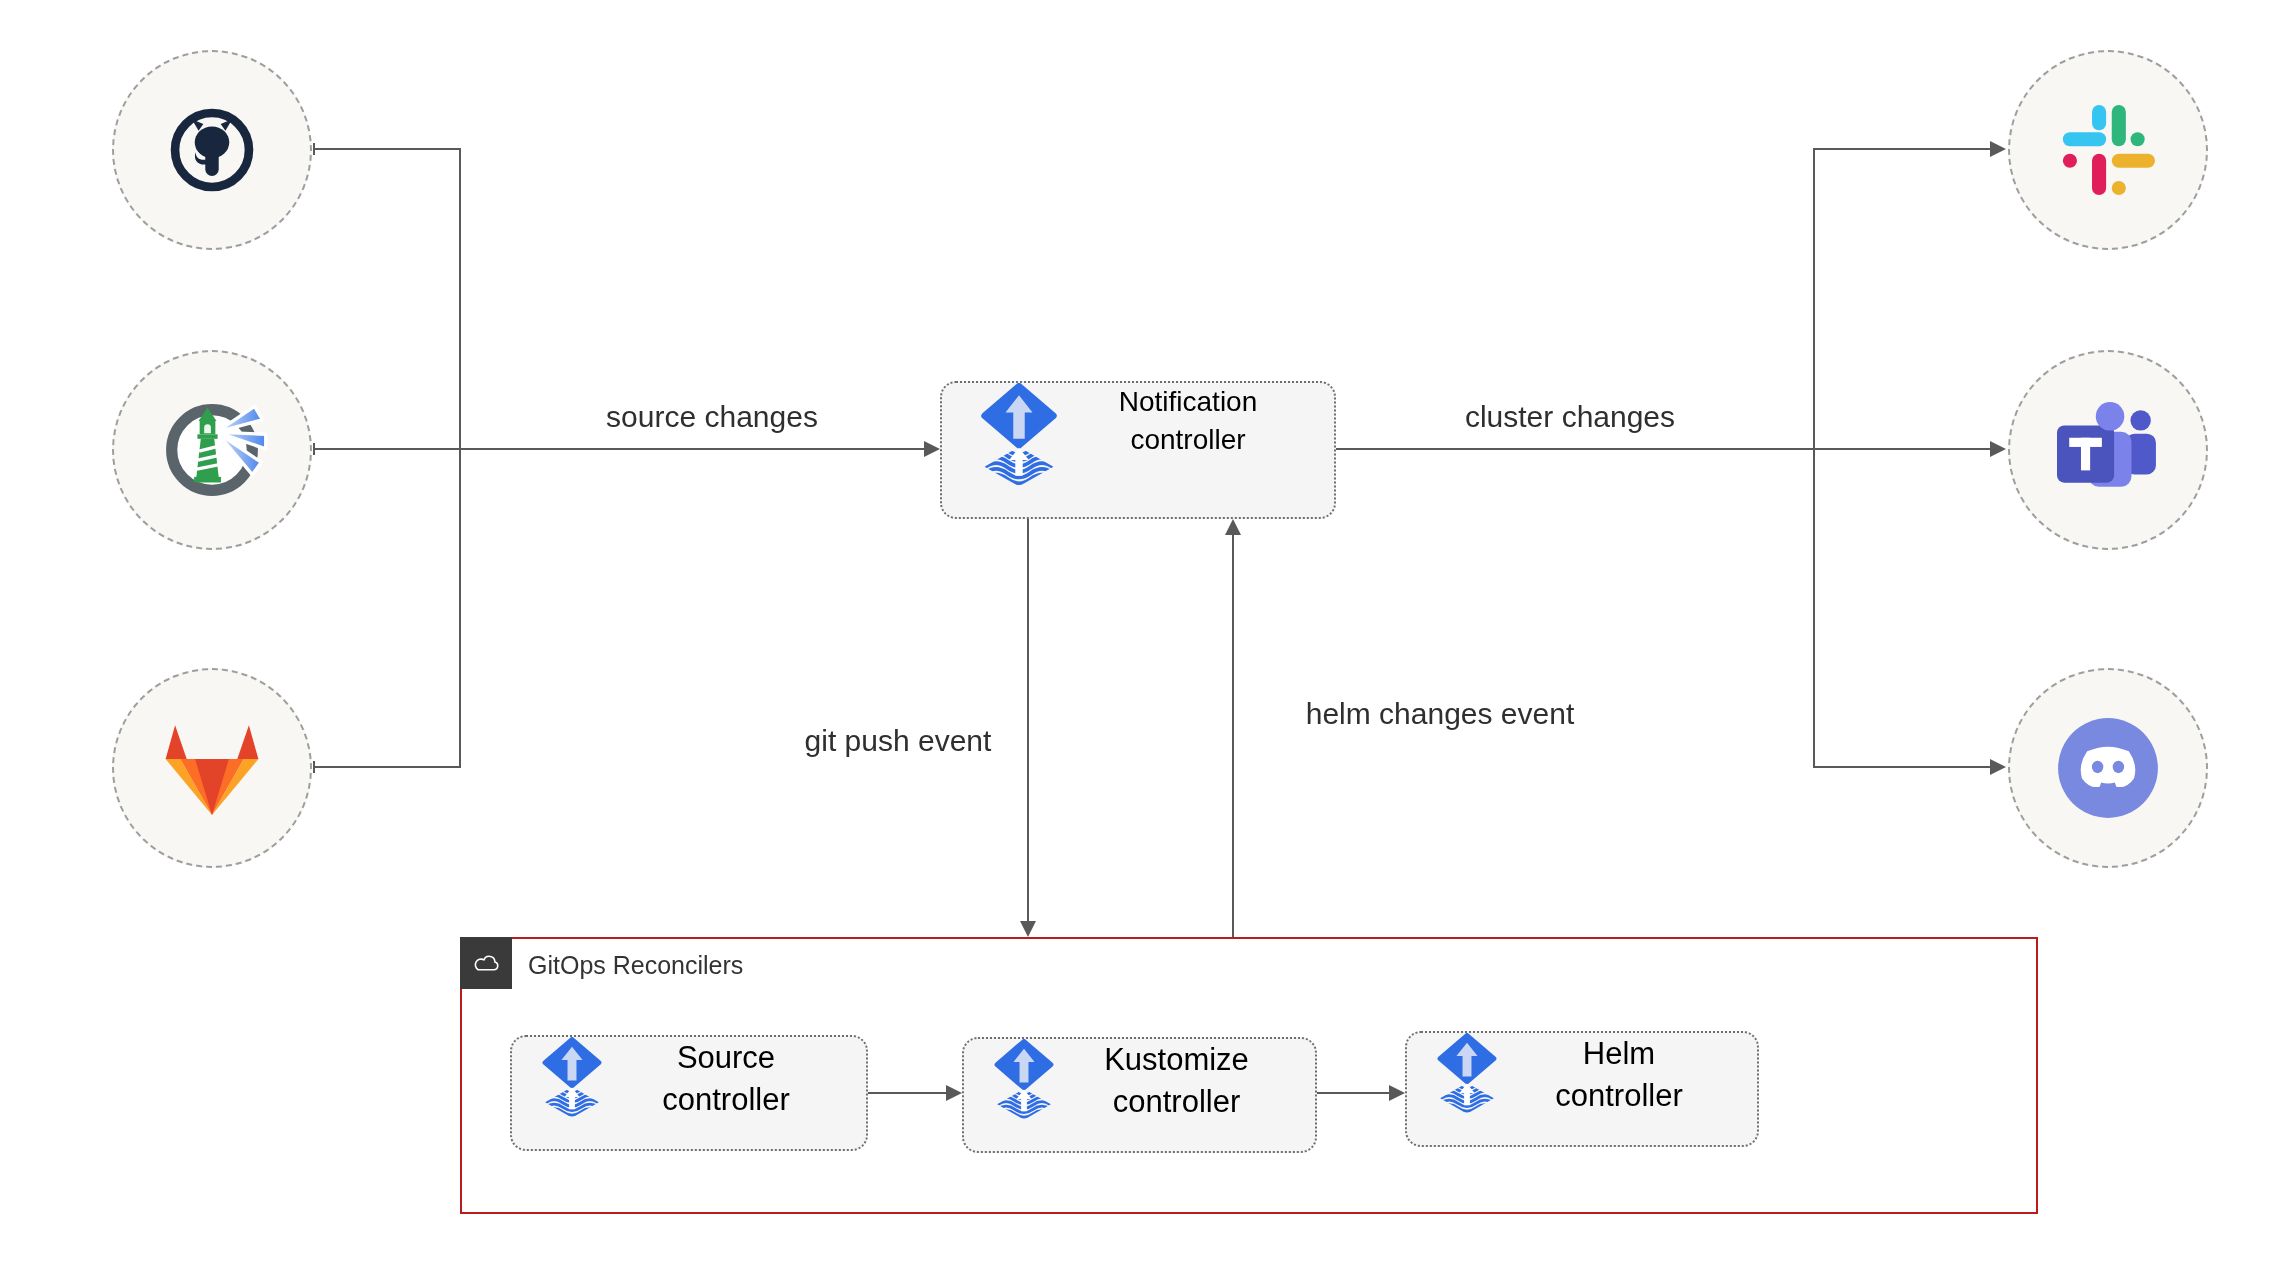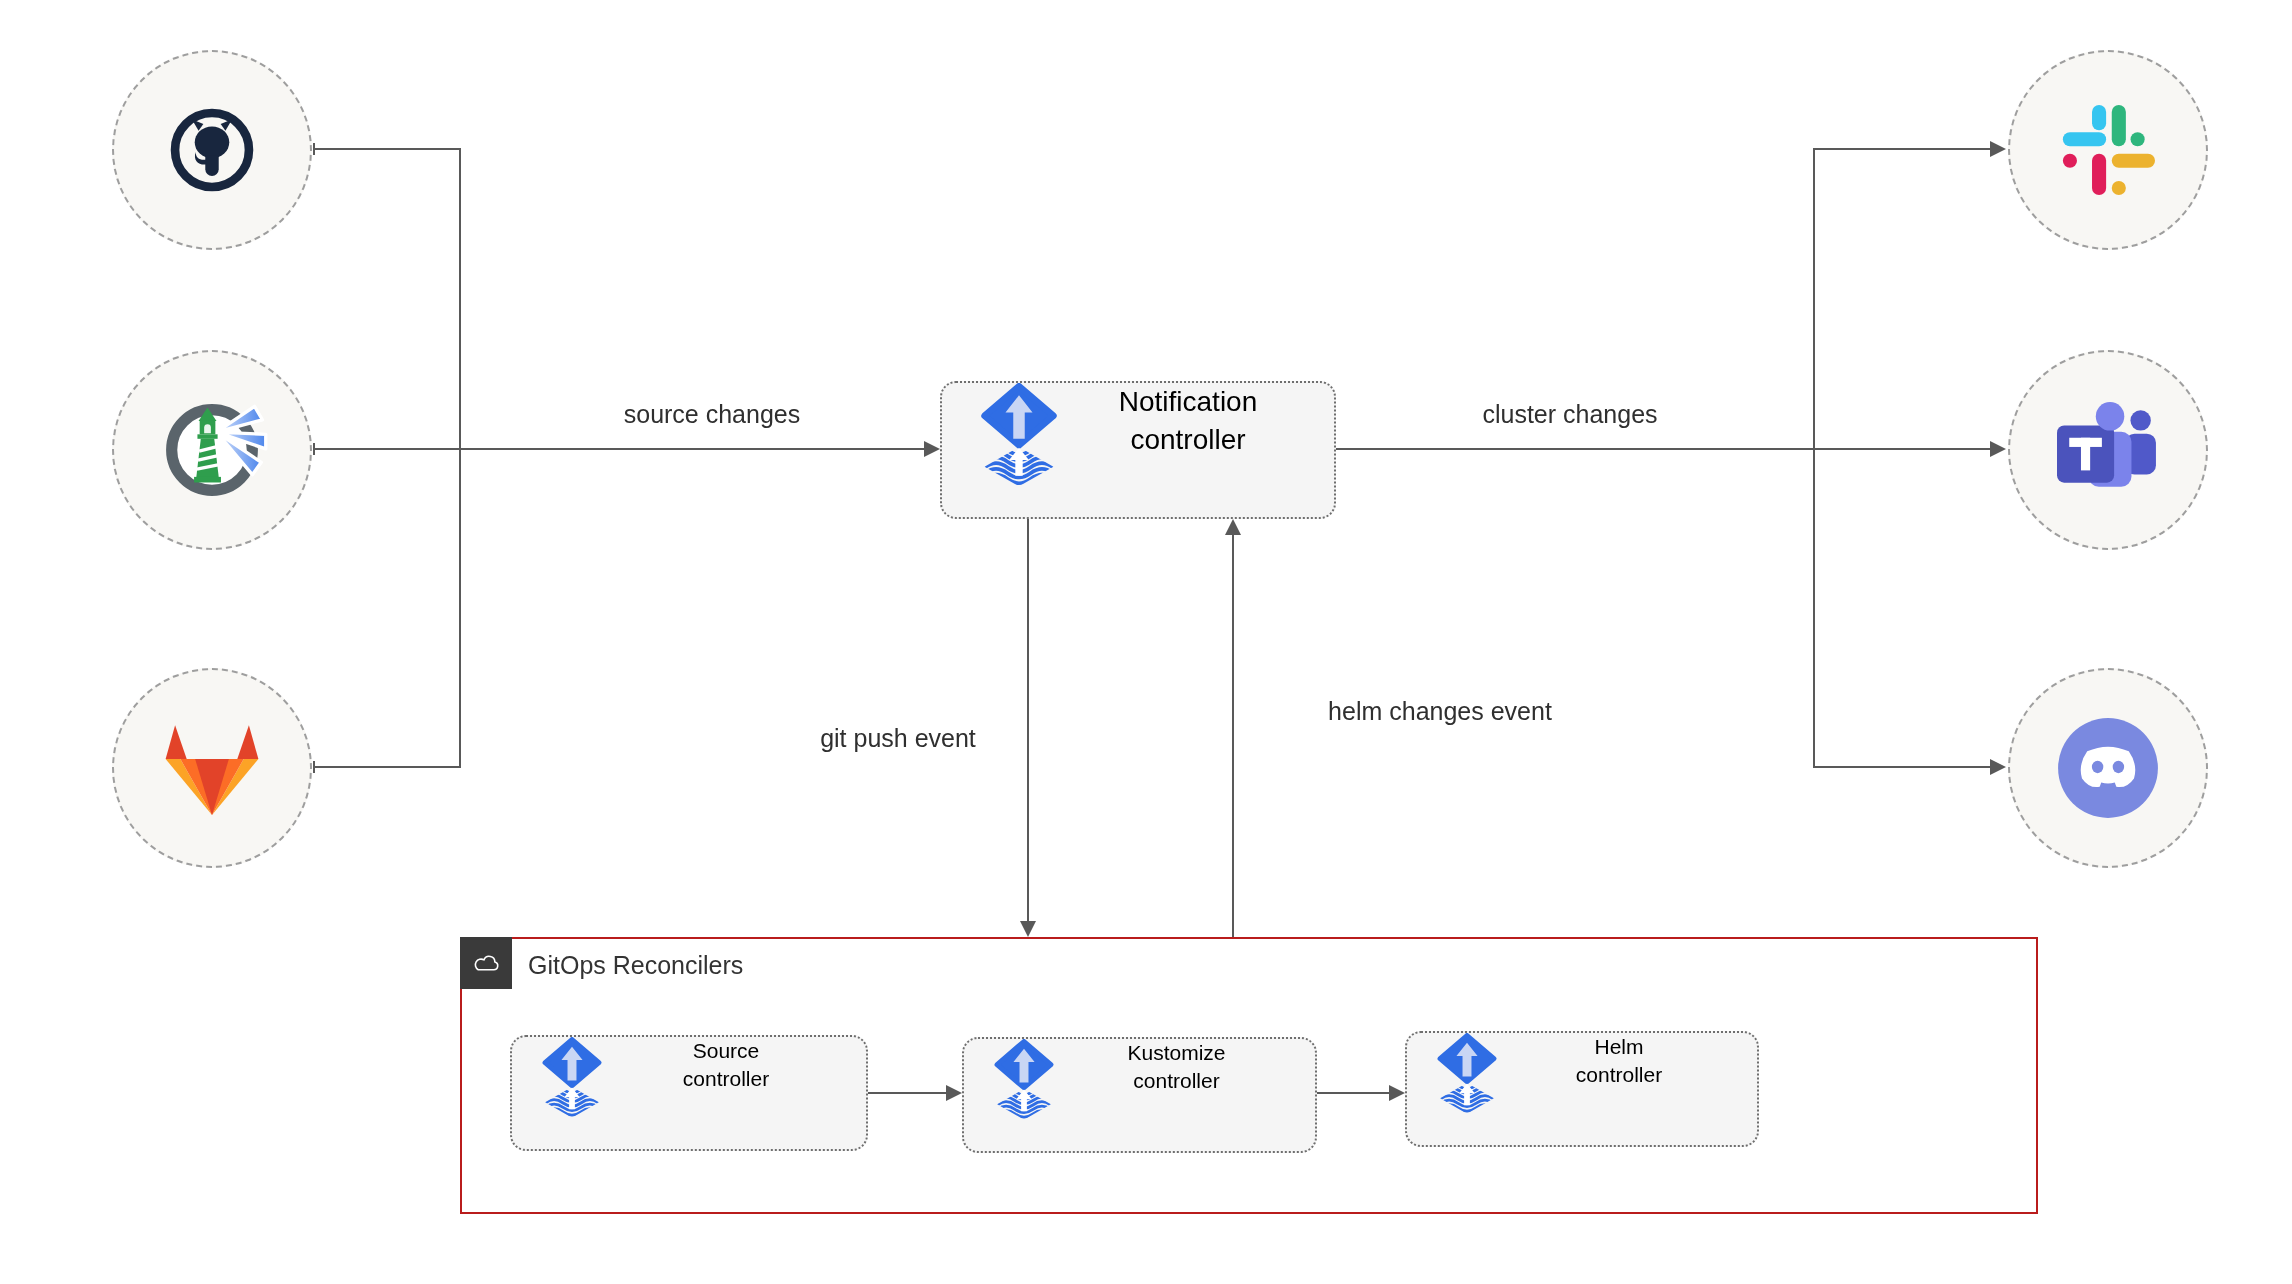--- a/index.html
+++ b/index.html
@@ -9,33 +9,33 @@
   
   .circle-node { position:absolute; width:200px; height:200px; border-radius:50%;
     background:#f8f7f4; border:2px dashed #9e9e9e;
     display:flex; align-items:center; justify-content:center; }
 
   
   .ctrl-box { position:absolute; background:#f5f5f5; border:2px dotted #6e6e6e;
     border-radius:16px; display:flex; align-items:flex-start; }
   .ctrl-label { flex:1; text-align:center; color:#000; line-height:1.35; padding-right:18px; }
   .ctrl-label.big { font-size:28px; }
-  .ctrl-label.small { font-size:21px; }
+  .ctrl-label.small { font-size:31px; }
 
   
   .hline { position:absolute; height:2px; background:#595959; }
   .vline { position:absolute; width:2px; background:#595959; }
   .tick  { position:absolute; width:2px; height:12px; background:#595959; }
   .arrow-r { position:absolute; width:0; height:0;
     border-top:8px solid transparent; border-bottom:8px solid transparent; border-left:16px solid #595959; }
   .arrow-d { position:absolute; width:0; height:0;
     border-left:8px solid transparent; border-right:8px solid transparent; border-top:16px solid #595959; }
   .arrow-u { position:absolute; width:0; height:0;
     border-left:8px solid transparent; border-right:8px solid transparent; border-bottom:16px solid #595959; }
-  .edge-label { position:absolute; width:300px; font-size:25px; color:#2f2f2f; text-align:center; }
+  .edge-label { position:absolute; width:300px; font-size:30px; color:#2f2f2f; text-align:center; }
 
   
   .gitops-box { position:absolute; left:460px; top:937px; width:1578px; height:277px;
     border:2px solid #b91c1c; background:#ffffff; }
   .gitops-header { position:absolute; left:-2px; top:-2px; width:52px; height:52px;
     background:#3a3a3a; display:flex; align-items:center; justify-content:center; }
   .gitops-title { position:absolute; left:66px; top:12px; font-size:25px; color:#333333; }
 
   svg { display:block; }
 </style>

